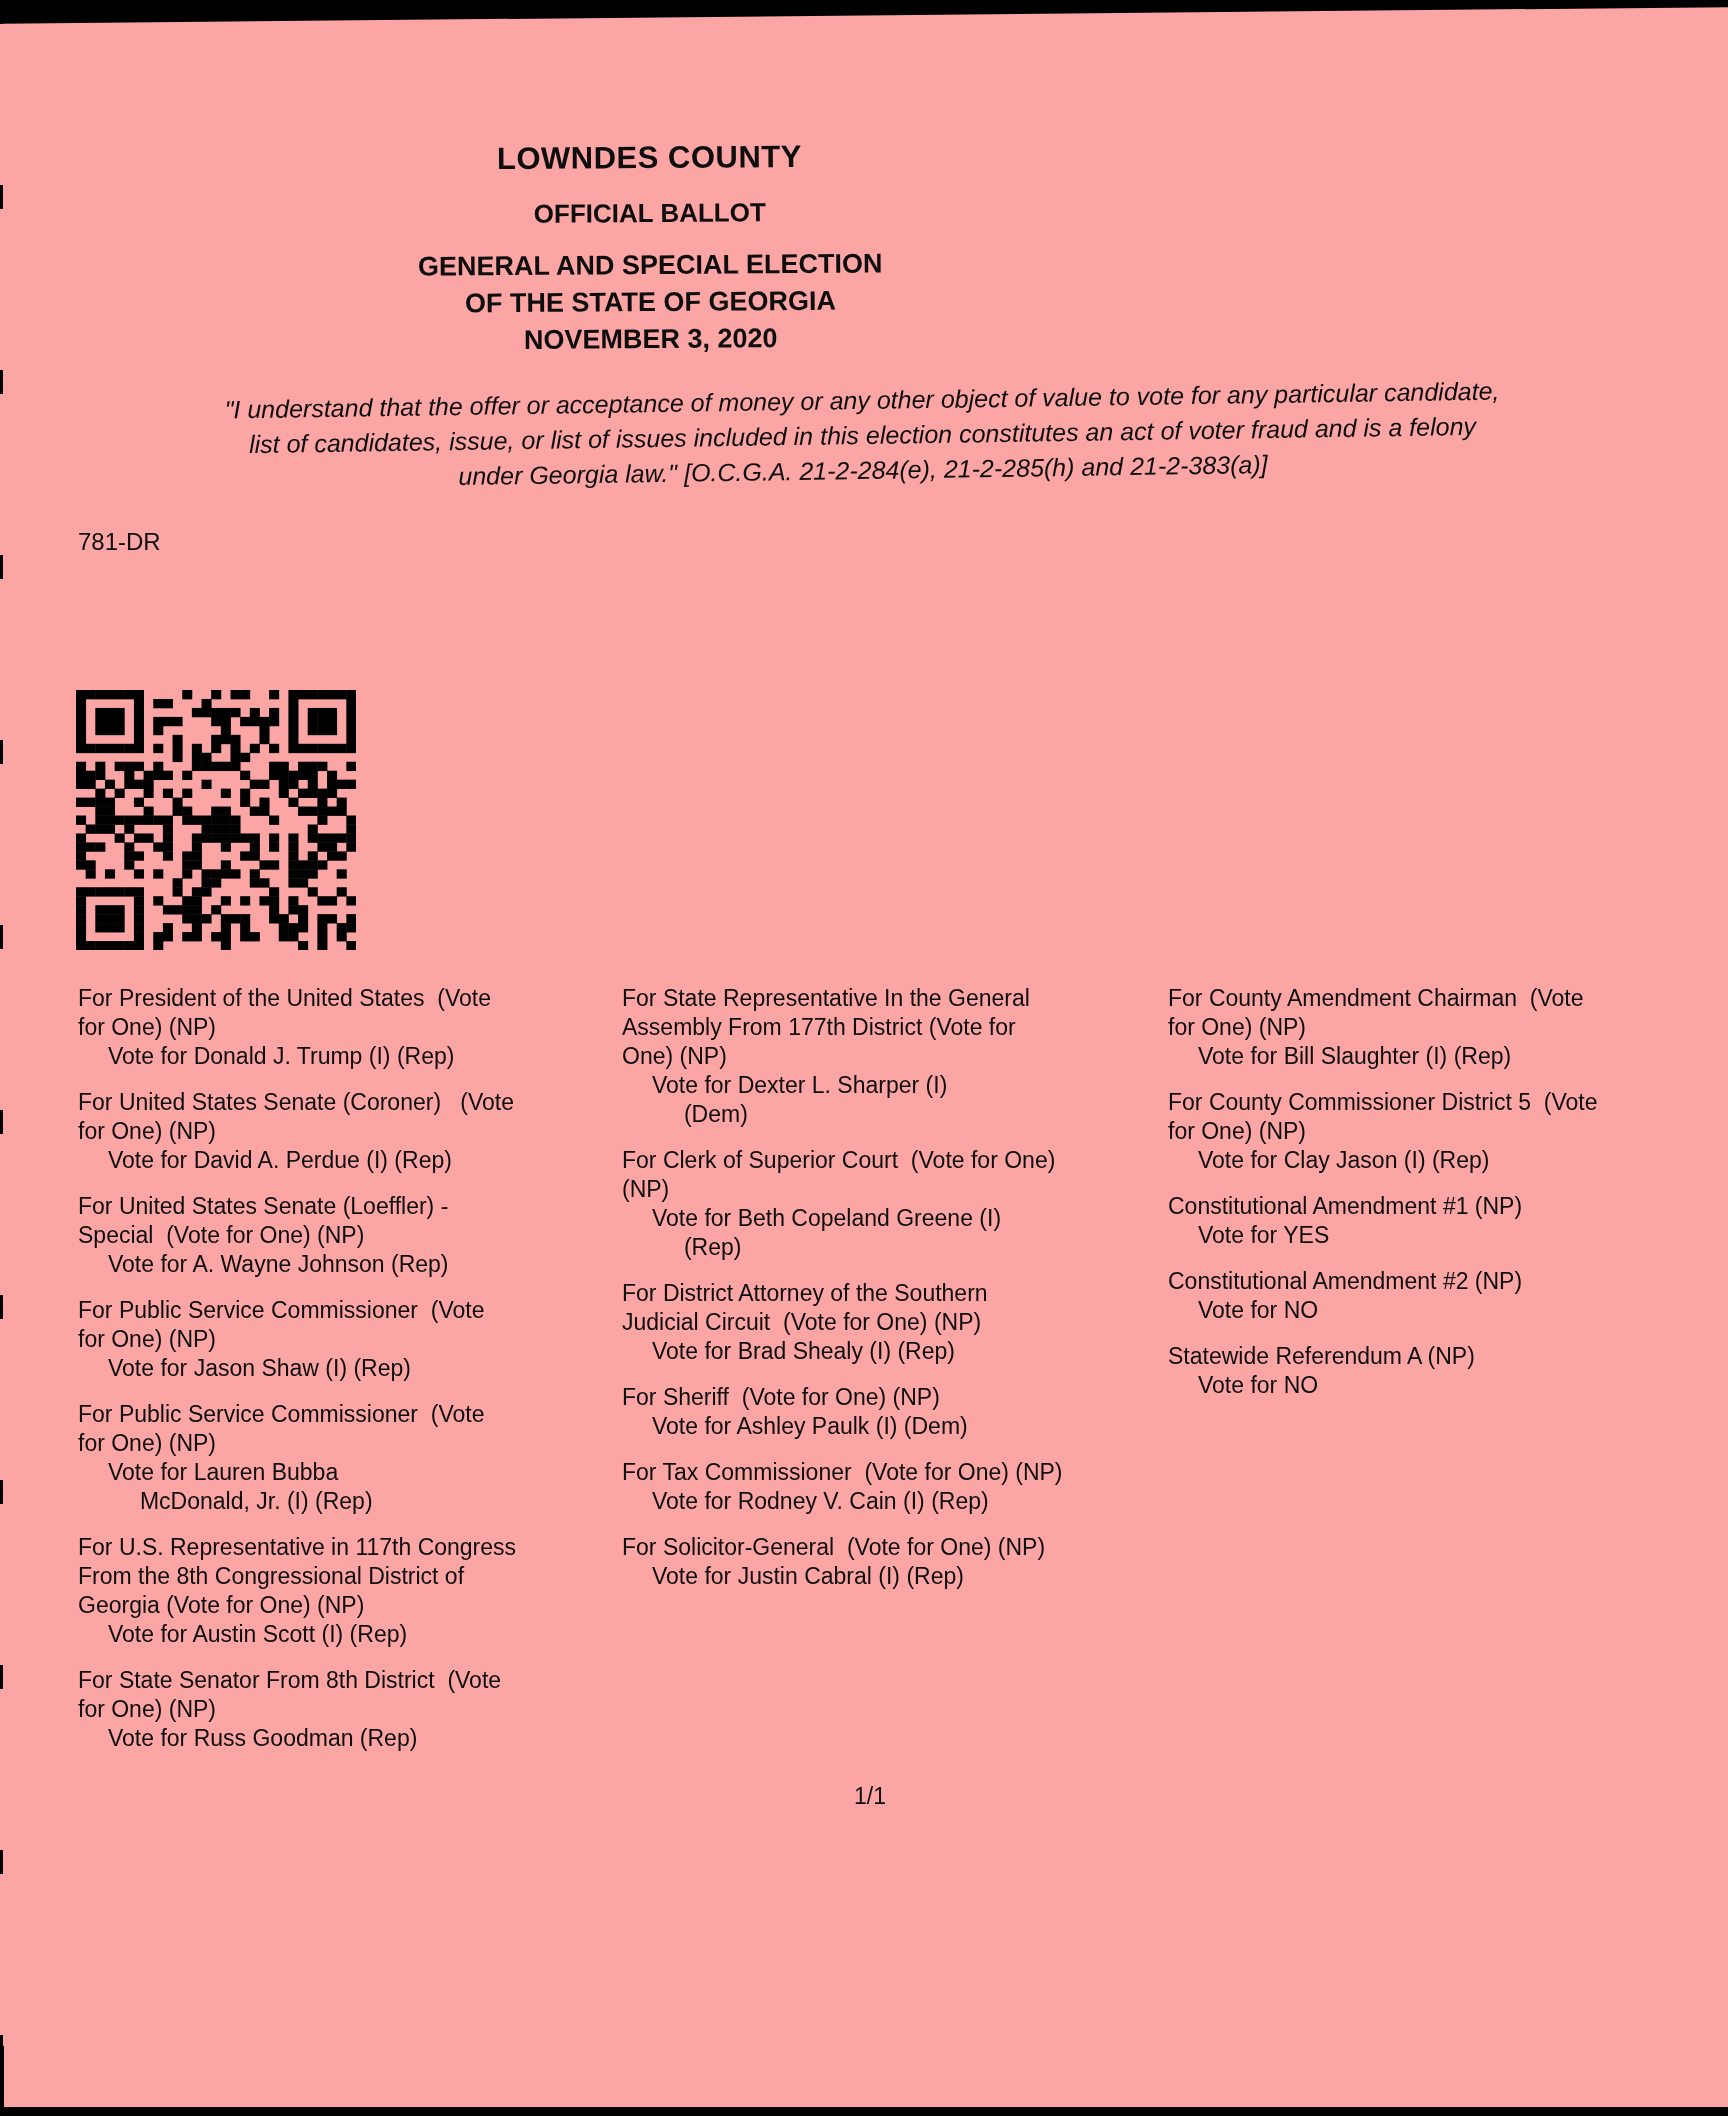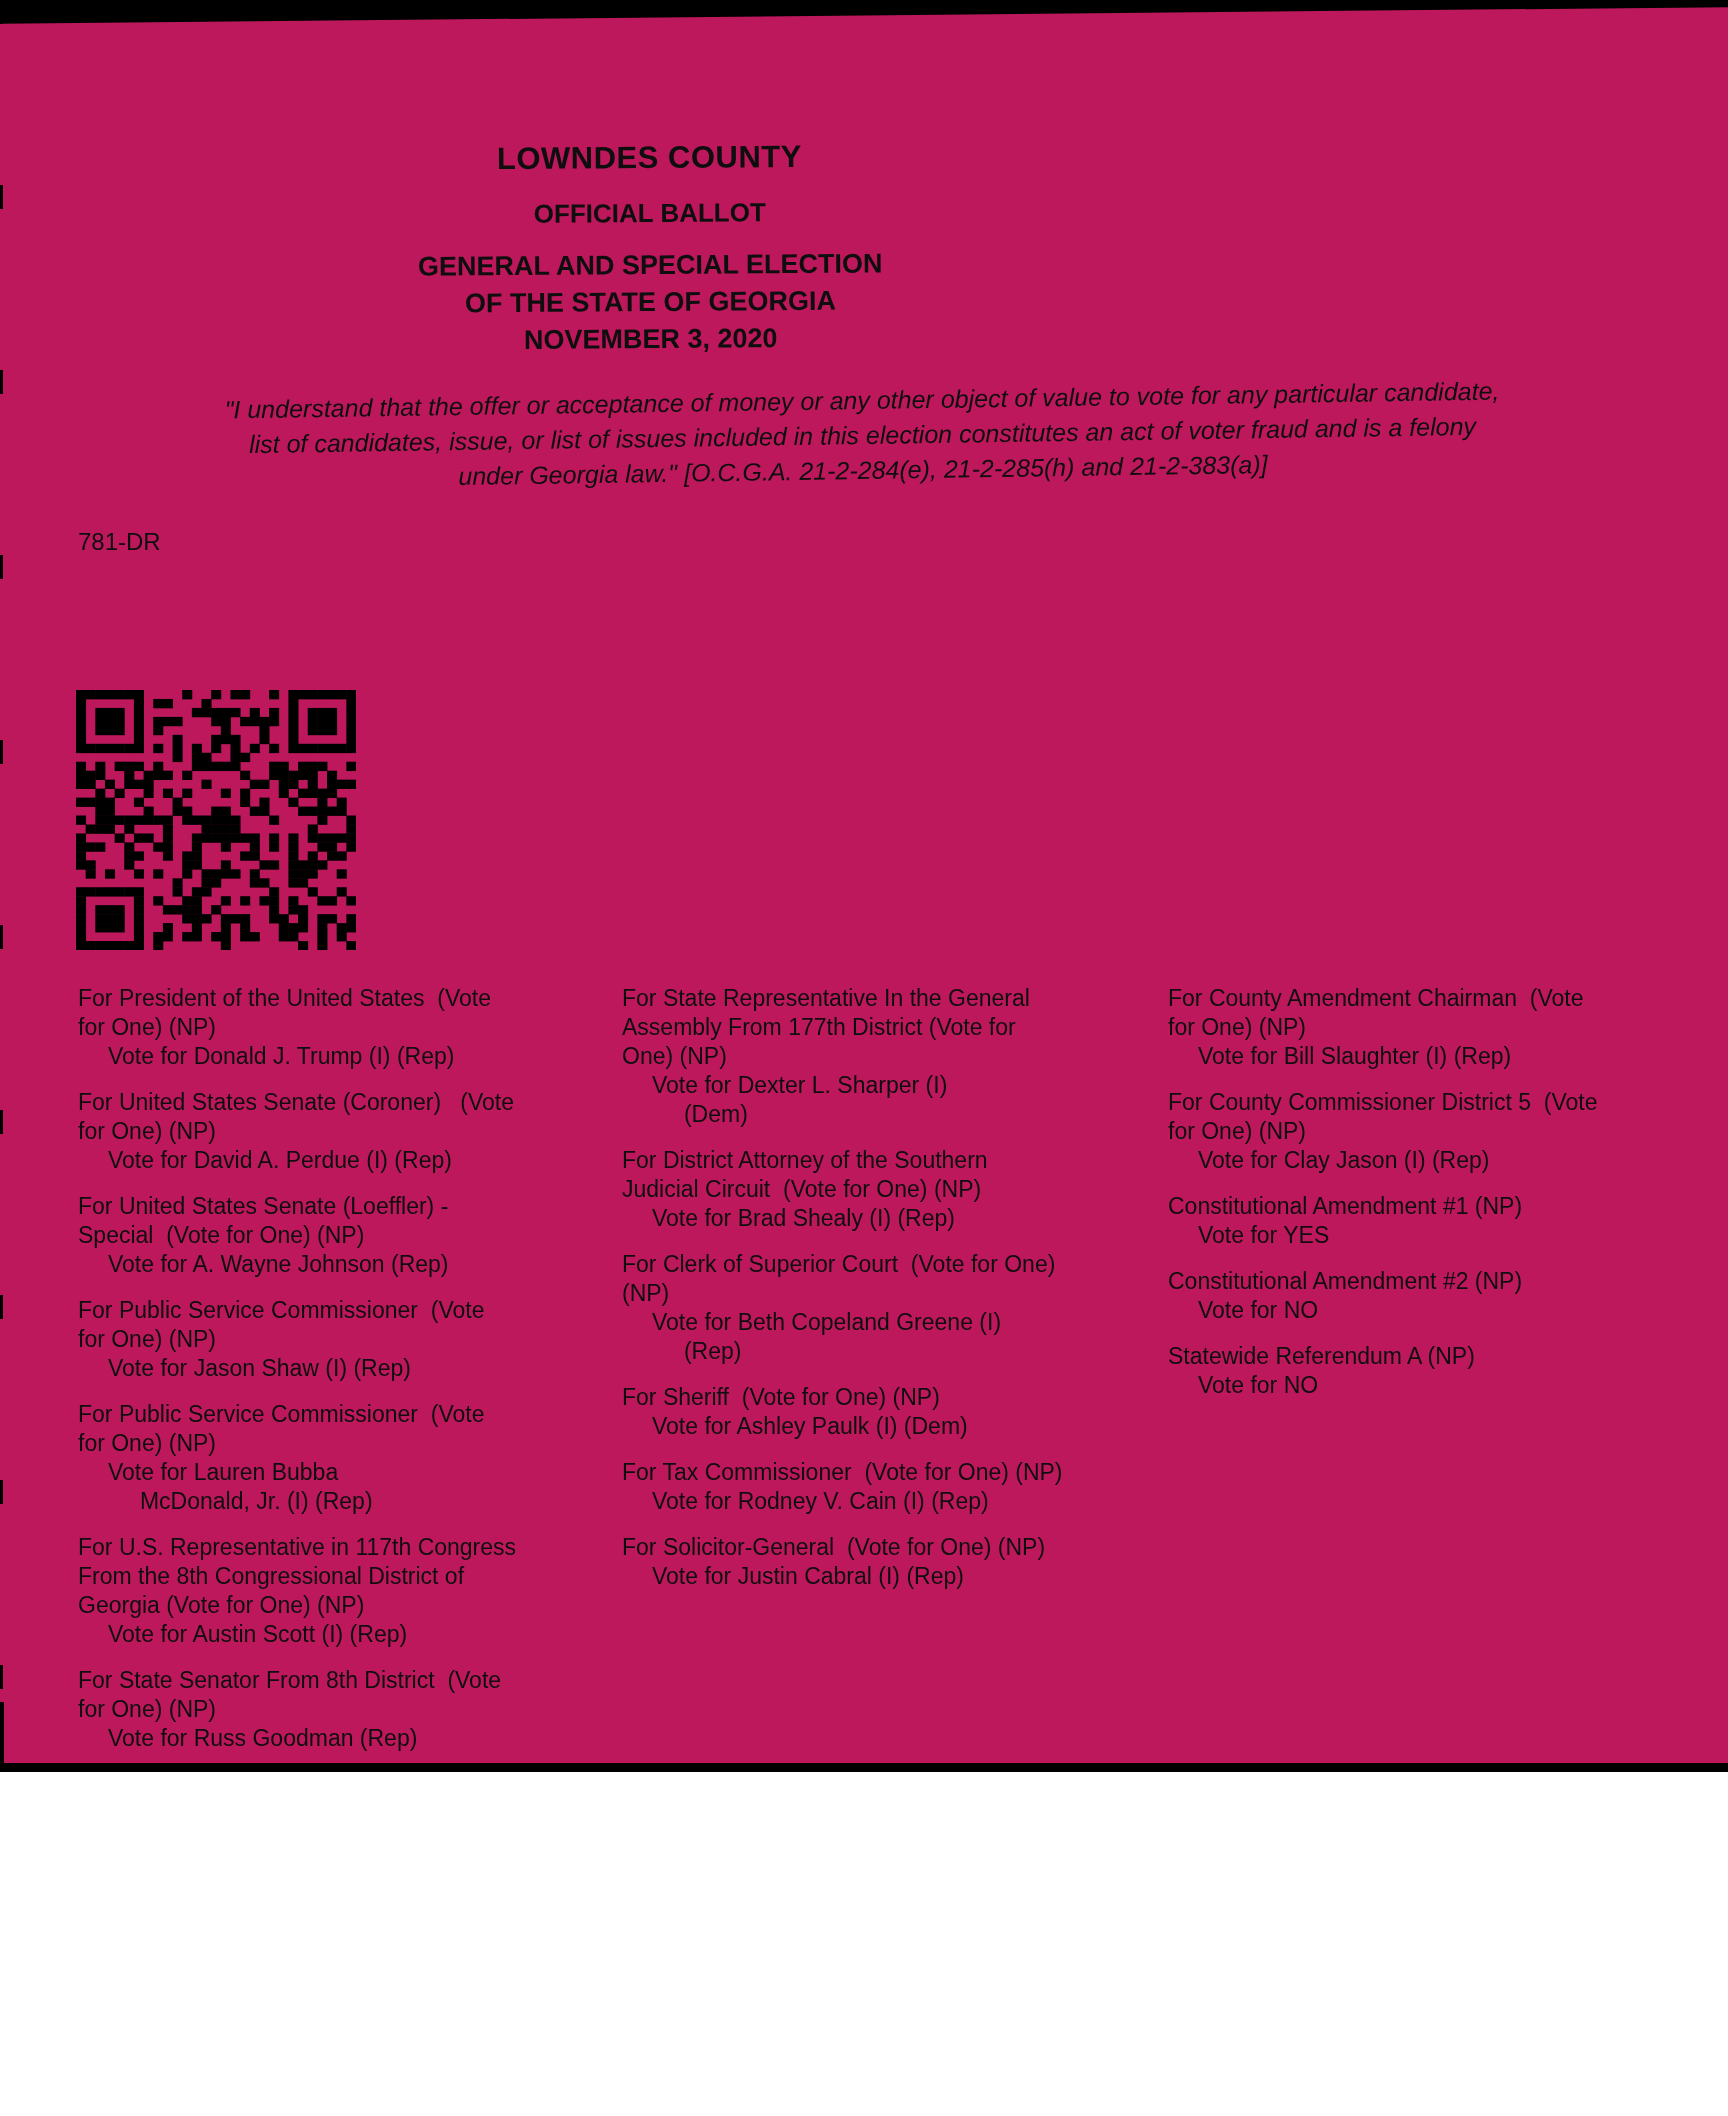--- a/index.html
+++ b/index.html
@@ -1,17 +1,17 @@
 <!DOCTYPE html>
 <html><head>
 <meta charset="utf-8">
 <style>
   html,body{margin:0;padding:0;background:#ffffff;}
   .sheet{
-    position:relative;width:1728px;height:1772px;background:#be185d;overflow:hidden;
+    position:relative;width:1728px;height:2116px;background:#fca5a5;overflow:hidden;
     font-family:"Liberation Sans",sans-serif;color:#0e0e0e;
   }
   
   .scan-top{position:absolute;left:-24px;top:-12px;width:1800px;height:36px;background:#000;
     transform:rotate(-0.55deg);transform-origin:left center;}
   .scan-left{position:absolute;left:0;top:0;width:3px;height:2116px;
     background:repeating-linear-gradient(to bottom,#000 0 24px,transparent 24px 185px);}
   .scan-bottom{position:absolute;left:0;bottom:0;width:1728px;height:9px;background:#000;}
   .scan-bottom-left{position:absolute;left:0;bottom:0;width:4px;height:70px;background:#000;}
 
@@ -505,31 +505,31 @@
 
   <div class="col col2">
     <div class="contest">
       <div class="contest-title">For State Representative In the General
 Assembly From 177th District (Vote for
 One) (NP)</div>
       <div class="contest-vote">Vote for Dexter L. Sharper (I)
      (Dem)</div>
     </div>
     <div class="contest">
-      <div class="contest-title">For District Attorney of the Southern
-Judicial Circuit  (Vote for One) (NP)</div>
-      <div class="contest-vote">Vote for Brad Shealy (I) (Rep)</div>
-    </div>
-    <div class="contest">
       <div class="contest-title">For Clerk of Superior Court  (Vote for One)
 (NP)</div>
       <div class="contest-vote">Vote for Beth Copeland Greene (I)
      (Rep)</div>
     </div>
     <div class="contest">
+      <div class="contest-title">For District Attorney of the Southern
+Judicial Circuit  (Vote for One) (NP)</div>
+      <div class="contest-vote">Vote for Brad Shealy (I) (Rep)</div>
+    </div>
+    <div class="contest">
       <div class="contest-title">For Sheriff  (Vote for One) (NP)</div>
       <div class="contest-vote">Vote for Ashley Paulk (I) (Dem)</div>
     </div>
     <div class="contest">
       <div class="contest-title">For Tax Commissioner  (Vote for One) (NP)</div>
       <div class="contest-vote">Vote for Rodney V. Cain (I) (Rep)</div>
     </div>
     <div class="contest">
       <div class="contest-title">For Solicitor-General  (Vote for One) (NP)</div>
       <div class="contest-vote">Vote for Justin Cabral (I) (Rep)</div>

